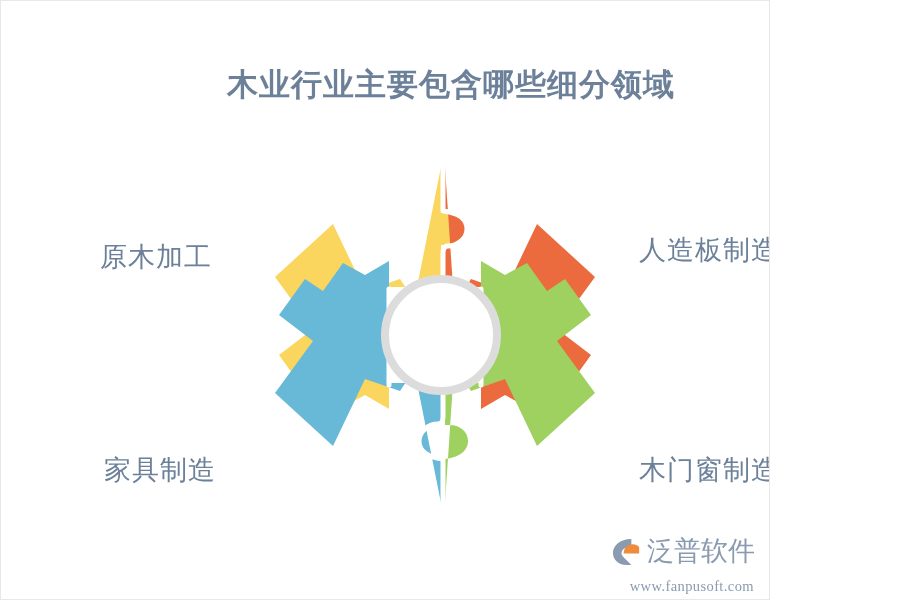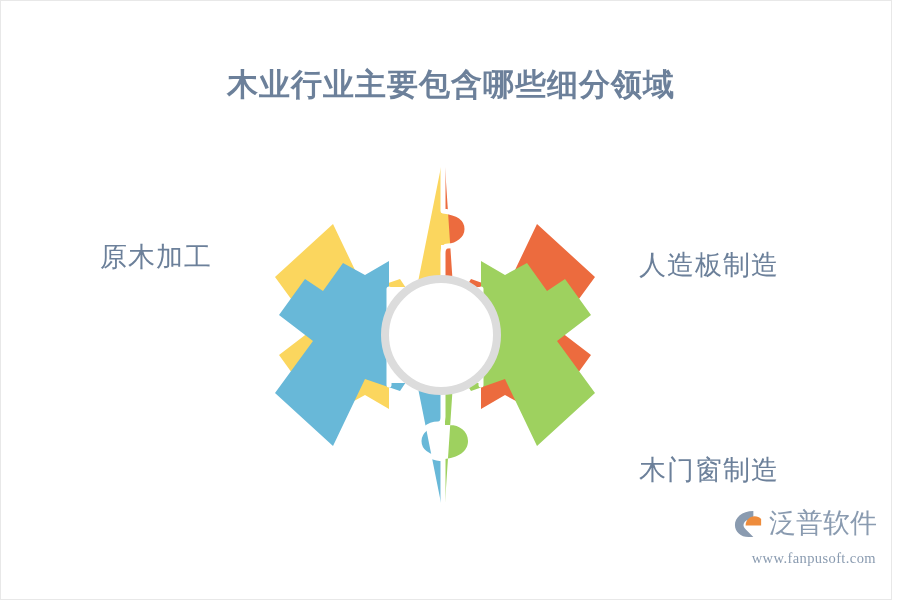--- a/index.html
+++ b/index.html
@@ -8,21 +8,21 @@
   }
   body {
     width: 900px;
     height: 600px;
     background: #ffffff;
     font-family: "Liberation Serif", "DejaVu Serif", serif;
     overflow: hidden;
   }
   #page {
     position: relative;
-    width: 892px;
+    width: 770px;
     height: 600px;
     box-sizing: border-box;
     border: 1px solid #e8e8e8;
     background: #ffffff;
     overflow: hidden;
   }
 
   
   #page-title {
     position: absolute;
@@ -55,29 +55,29 @@
     line-height: 1.25;
     color: #6c809a;
     font-family: "Liberation Serif", "DejaVu Serif", serif;
     white-space: nowrap;
     letter-spacing: 1px;
   }
   .seg-label.left  { text-align: left; }
   .seg-label.right { text-align: left; }
 
   #label-raw-wood   { left: 99px; top: 240px; }
-  #label-panel      { left: 638px; top: 248px; text-align: right; }
+  #label-panel      { left: 638px; top: 233px; text-align: right; }
   #label-furniture  { left: 103px; top: 453px; }
   #label-doorwindow { left: 638px; top: 453px; }
 
   
   #brand-logo {
     position: absolute;
     right: 14px;
-    bottom: 32px;
+    bottom: 4px;
     display: flex;
     flex-direction: column;
     align-items: flex-end;
   }
   #brand-logo-row {
     display: flex;
     align-items: center;
     gap: 5px;
   }
   #brand-mark { width: 31px; height: 31px; display:block; }
@@ -244,20 +244,21 @@
       </g>
 
       <circle cx="176" cy="176" r="56" fill="#ffffff" stroke="#dcdcdc" stroke-width="8"></circle>
     </svg>
   </div>
 
   <div class="seg-label left" id="label-raw-wood">原木加工</div>
 
   <div class="seg-label right" id="label-panel">人造板制造</div>
 
+  <div class="seg-label left" id="label-furniture">家具制造</div>
 
   <div class="seg-label right" id="label-doorwindow">木门窗制造</div>
 
   <div id="brand-logo">
     <div id="brand-logo-row">
       <svg id="brand-mark" viewBox="0 0 32 32" xmlns="http://www.w3.org/2000/svg" aria-hidden="true">
         <path d="M21 3 C9 3 2 10 2 17.5 C2 24.5 8 30 16 30 L21 30 L13.5 22.5 C10.5 20 10 17 12 14.5 C14 12 18 11.5 21 13 Z" fill="#8a9bb0"></path>
         <path d="M13 18 C13 12.8 17.2 8.6 22.4 8.6 C25 8.6 27.4 9.7 29 11.4 L29 18 Z" fill="#ee8c3c"></path>
       </svg>
       <span id="brand-name">泛普软件</span>

